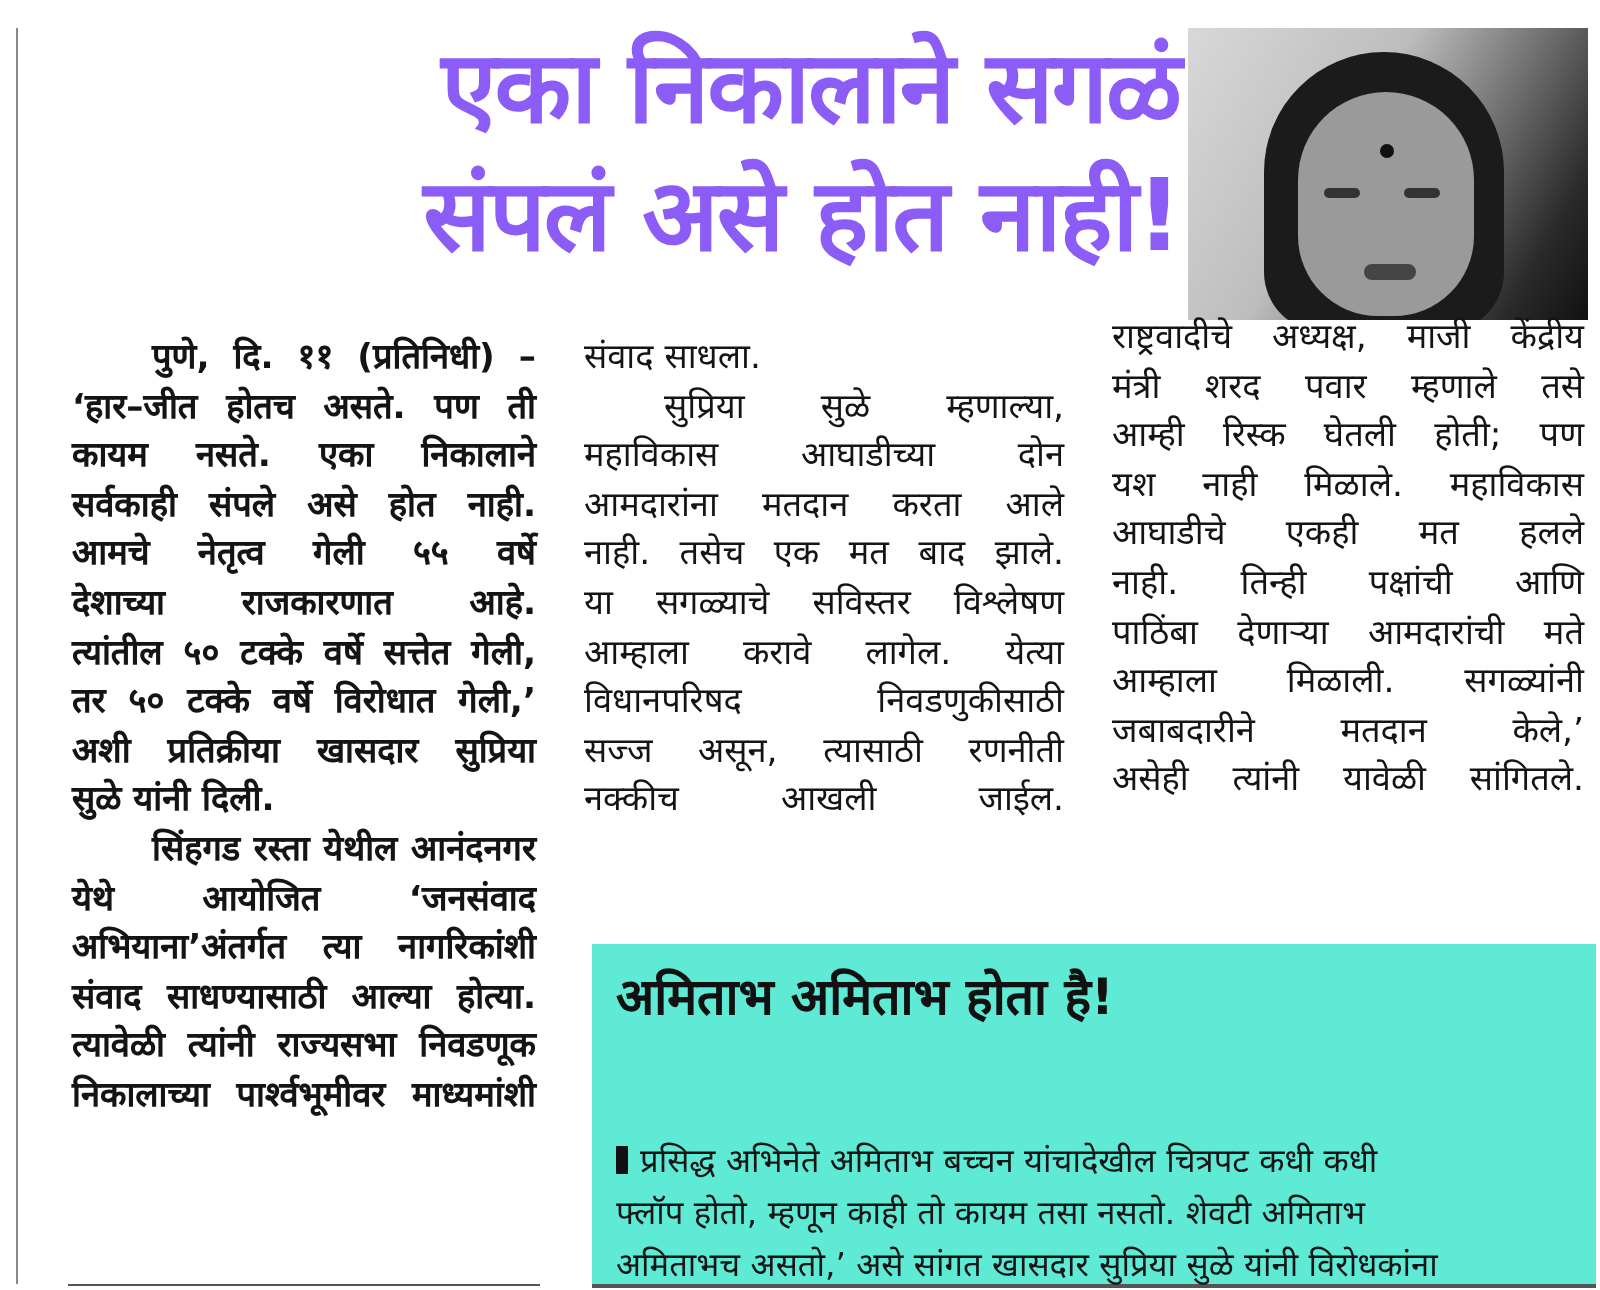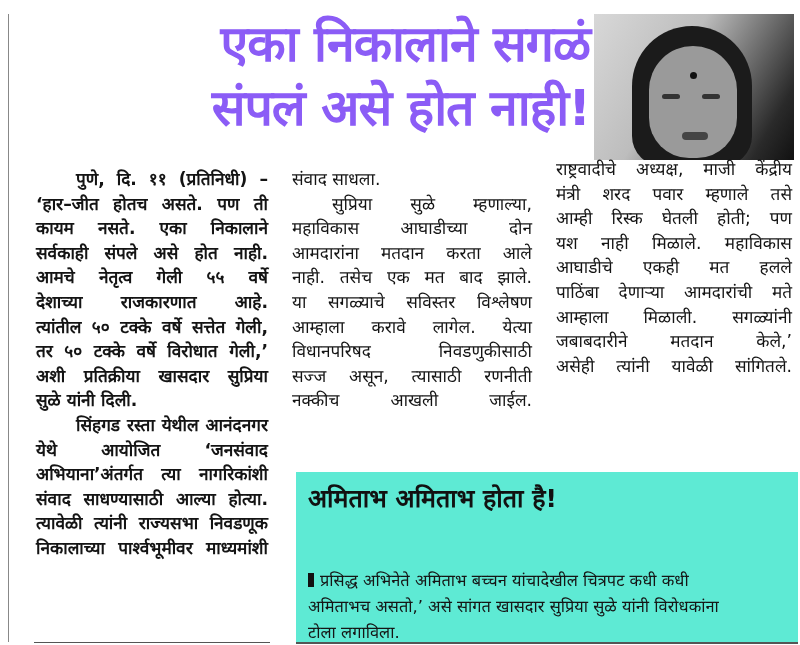--- a/index.html
+++ b/index.html
@@ -111,26 +111,28 @@
   <span class="line">सज्ज असून, त्यासाठी रणनीती</span>
   <span class="line">नक्कीच आखली जाईल.</span>
 </div>
 
 <div class="col col3">
   <span class="line">राष्ट्रवादीचे अध्यक्ष, माजी केंद्रीय</span>
   <span class="line">मंत्री शरद पवार म्हणाले तसे</span>
   <span class="line">आम्ही रिस्क घेतली होती; पण</span>
   <span class="line">यश नाही मिळाले. महाविकास</span>
   <span class="line">आघाडीचे एकही मत हलले</span>
+  <span class="line">नाही. तिन्ही पक्षांची आणि</span>
   <span class="line">पाठिंबा देणाऱ्या आमदारांची मते</span>
   <span class="line">आम्हाला मिळाली. सगळ्यांनी</span>
   <span class="line">जबाबदारीने मतदान केले,’</span>
   <span class="line">असेही त्यांनी यावेळी सांगितले.</span>
 </div>
 
 <div class="box">
   <div class="box-title">अमिताभ अमिताभ होता है!</div>
   <div class="box-body">
     <span class="line"><span class="bullet"></span><span>प्रसिद्ध अभिनेते अमिताभ बच्चन यांचादेखील चित्रपट कधी कधी</span></span>
+    <span class="line">फ्लॉप होतो, म्हणून काही तो कायम तसा नसतो. शेवटी अमिताभ</span>
     <span class="line">अमिताभच असतो,’ असे सांगत खासदार सुप्रिया सुळे यांनी विरोधकांना</span>
     <span class="line">टोला लगाविला.</span>
   </div>
 </div>
 
 </body></html>

